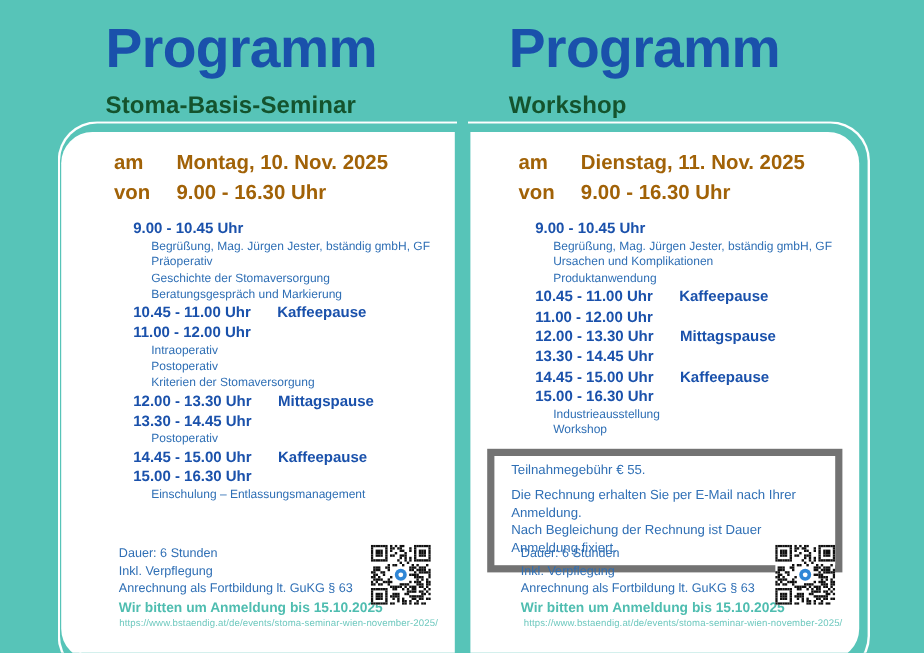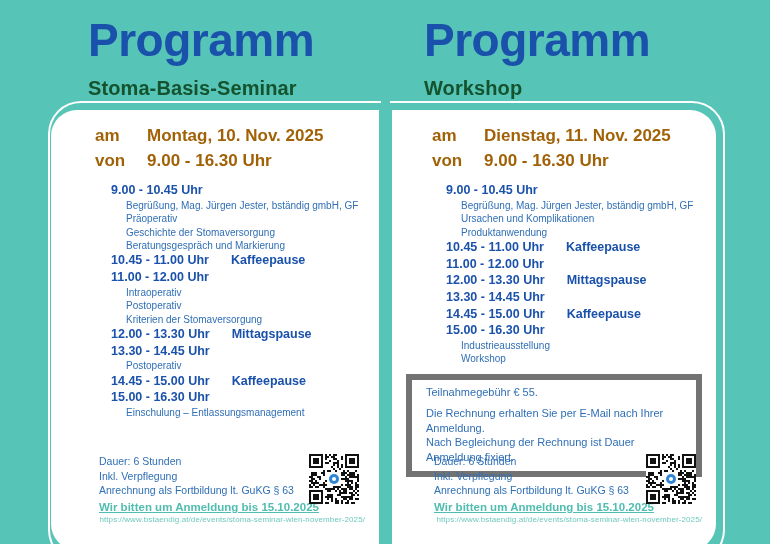--- a/index.html
+++ b/index.html
@@ -79,21 +79,21 @@
   .feebox {
     margin-top:8px; border:6px solid #737373; background:#fff;
     padding:5px 7px 6px 14px;
     color:#2f6fb5; font-size:11px; line-height:1.33;
   }
   .feebox .gap { margin-top:7px; }
 
   
   .foot { position:absolute; left:14px; right:14px; bottom:26px;margin-left:28px; }
   .foot .txt { color:#2f6fb5; font-size:10.5px; line-height:1.35; }
-  .foot .cta { color:#4fbdb0; font-size:11.5px; font-weight:bold; margin-top:4px;text-decoration:underline; }
+  .foot .cta { color:#4fbdb0; font-size:11.5px; font-weight:bold; margin-top:4px; }
   .foot .url { color:#6fc9bf; font-size:8px; margin-top:2px; letter-spacing:0.1px;text-align:right; }
 
   .qr { position:absolute; right:6px; bottom:20px; width:50px; height:50px; }
   .qr svg { display:block; }
 </style>
 </head>
 <body>
 
 <div class="poster">
 

